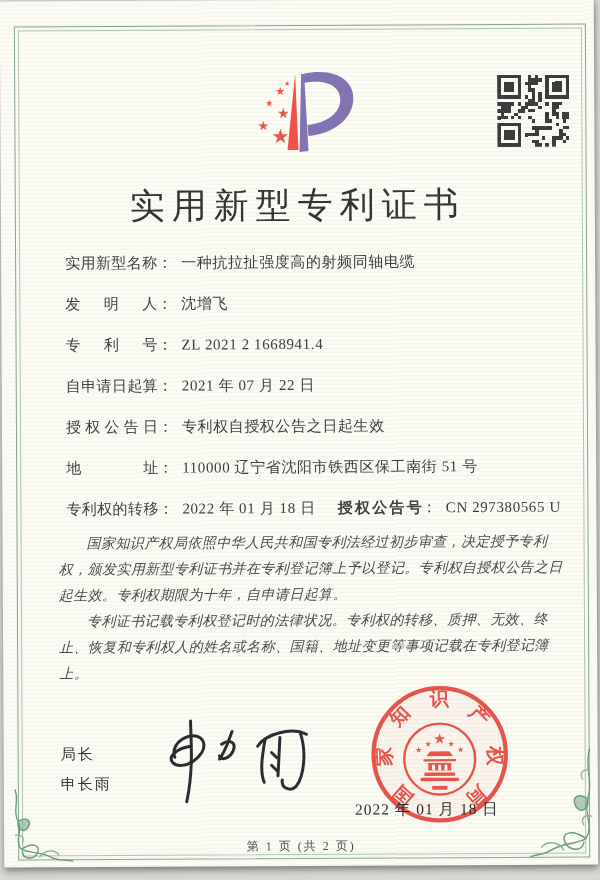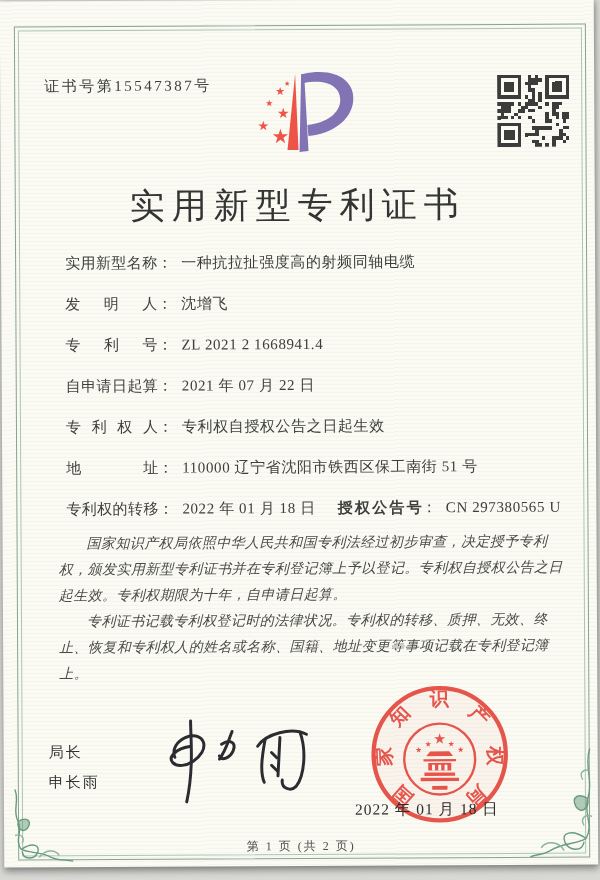--- a/index.html
+++ b/index.html
@@ -45,22 +45,22 @@
   .field-value{margin-left:9px;letter-spacing:0.6px;}
   .grant-group2{margin-left:14px;}
   .grant-group2 .field-label{width:84px;font-weight:bold;}
   .body-text{
     position:absolute;left:56px;top:530px;width:504px;
     font-size:14px;line-height:26px;color:#4b4b47;
     font-style:italic;letter-spacing:0.4px;
   }
   .body-text p{margin:0;text-indent:2em;}
   .director{
-    position:absolute;left:45px;top:738px;
-    font-family:Liberation Mono, monospace;
+    position:absolute;left:57px;top:738px;
+    font-family:Liberation Sans, sans-serif;
     font-size:15px;color:#333;letter-spacing:2px;line-height:30px;
   }
   .signature{position:absolute;left:152px;top:714px;width:170px;height:98px;}
   .seal{position:absolute;left:345px;top:664px;width:182px;height:182px;opacity:0.92;}
   .seal-date{
     position:absolute;left:351px;top:800px;
     font-size:15.5px;color:#2d2d2d;letter-spacing:1px;z-index:5;
   }
   .footer{
     position:absolute;left:0;top:838px;width:100%;text-align:center;
@@ -71,21 +71,20 @@
 </style>
 </head>
 <body>
 
 <div class="paper">
 
   <div class="frame-outer">
     <div class="frame-inner"></div>
   </div>
 
-  <div class="cert-no">证书号第15547387号</div>
 
   <svg class="logo" viewBox="0 0 120 100">
     <polygon points="52,10 44,86 55,86" fill="#ee5348"></polygon>
     <polygon points="58,10 56,88 65,87 61,10" fill="#8273b5"></polygon>
     <path d="M60,10 C92,3 112,17 110,37 C108,57 88,70 65,72 L64,61 C84,59 97,49 97,36 C97,23 84,15 61,19 Z" fill="#8273b5"></path>
     <text x="37" y="79" font-size="20" fill="#ee5348" text-anchor="middle">★</text>
     <text x="20" y="66" font-size="13" fill="#ee5348" text-anchor="middle">★</text>
     <text x="40" y="54" font-size="14" fill="#ee5348" text-anchor="middle">★</text>
     <text x="26" y="42" font-size="9" fill="#ee5348" text-anchor="middle">★</text>
     <text x="37" y="31" font-size="11" fill="#ee5348" text-anchor="middle">★</text>
@@ -216,21 +215,21 @@
     <div class="field-row">
       <span class="field-label">发明人</span><span class="field-colon">：</span><span class="field-value">沈增飞</span>
     </div>
     <div class="field-row">
       <span class="field-label">专利号</span><span class="field-colon">：</span><span class="field-value">ZL 2021 2 1668941.4</span>
     </div>
     <div class="field-row">
       <span class="field-label">自申请日起算</span><span class="field-colon">：</span><span class="field-value">2021 年 07 月 22 日</span>
     </div>
     <div class="field-row">
-      <span class="field-label">专利权人</span><span class="field-colon">：</span><span class="field-value">专利权自授权公告之日起生效</span>
+      <span class="field-label">授权公告日</span><span class="field-colon">：</span><span class="field-value">专利权自授权公告之日起生效</span>
     </div>
     <div class="field-row">
       <span class="field-label">地址</span><span class="field-colon">：</span><span class="field-value">110000 辽宁省沈阳市铁西区保工南街 51 号</span>
     </div>
     <div class="field-row">
       <span><span class="field-label">专利权的转移</span><span class="field-colon">：</span><span class="field-value">2022 年 01 月 18 日</span></span><span class="grant-group2"><span class="field-label">授权公告号</span><span class="field-colon">：</span><span class="field-value">CN 297380565 U</span></span>
     </div>
   </div>
 
   <div class="body-text">

